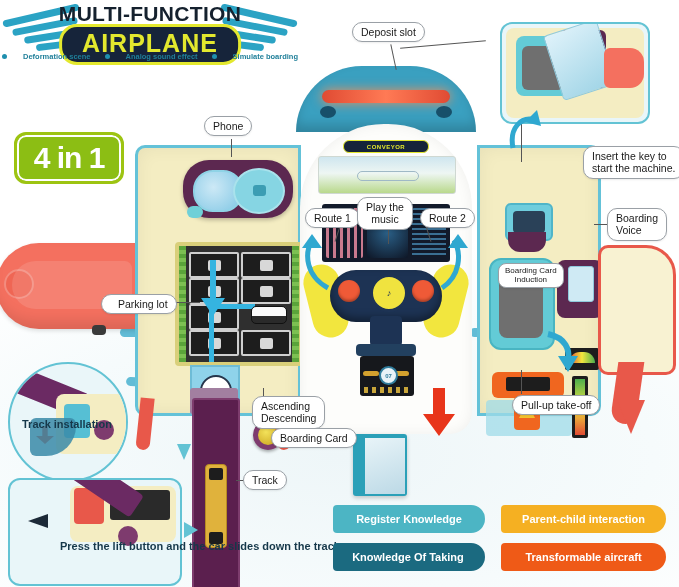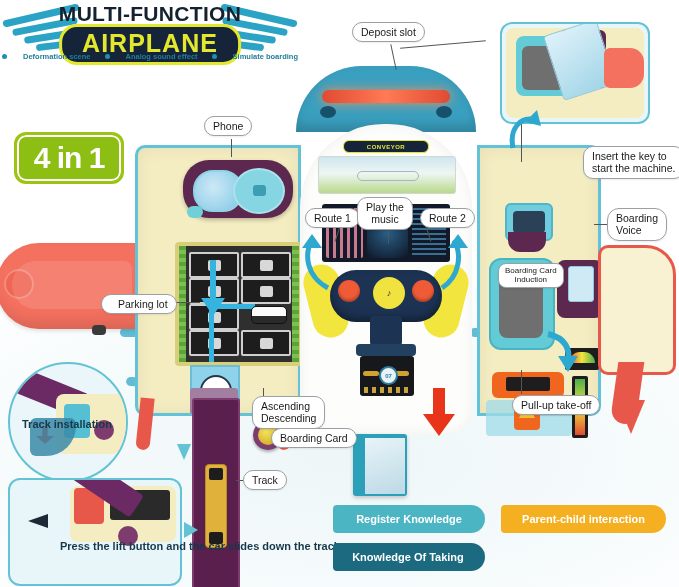--- a/index.html
+++ b/index.html
@@ -442,21 +442,21 @@
 music</div>
 
   <div class="lead" style="left:428px;top:226px;width:1.4px;height:16px;transform:rotate(-18deg);"></div>
   <div class="call" style="left:420px;top:208px;">Route 2</div>
 
   <div class="lead" style="left:521px;top:120px;width:1.4px;height:42px;"></div>
   <div class="call" style="left:583px;top:146px;">Insert the key to
 start the machine.</div>
 
   <div class="lead" style="left:594px;top:224px;width:14px;height:1.4px;"></div>
-  <div class="call" style="left:607px;top:208px;border-radius:12px;">Boarding
+  <div class="call" style="left:607px;top:208px;">Boarding
 Voice</div>
 
   <div class="call sm" style="left:498px;top:263px;text-align:center;">Boarding Card
 Induction</div>
 
   <div class="lead" style="left:263px;top:388px;width:1.4px;height:14px;"></div>
   <div class="call" style="left:252px;top:396px;">Ascending
 Descending</div>
 
   <div class="lead" style="left:342px;top:436px;width:14px;height:1.4px;"></div>
@@ -506,15 +506,18 @@
   <div class="tags">
     <div class="tag" style="left:0;top:0;width:152px;background:#4cb5c4;">
       <span>Register Knowledge</span>
     </div>
     <div class="tag" style="left:168px;top:0;width:165px;background:#f5b022;">
       <span>Parent-child interaction</span>
     </div>
     <div class="tag" style="left:0;top:38px;width:152px;background:#1b6a80;padding-left:8px;">
       <span>Knowledge Of Taking</span>
     </div>
+    <div class="tag" style="left:168px;top:38px;width:165px;background:#ef5a17;">
+      <span>Transformable aircraft</span>
+    </div>
   </div>
 
 </div>
 
 </body></html>

